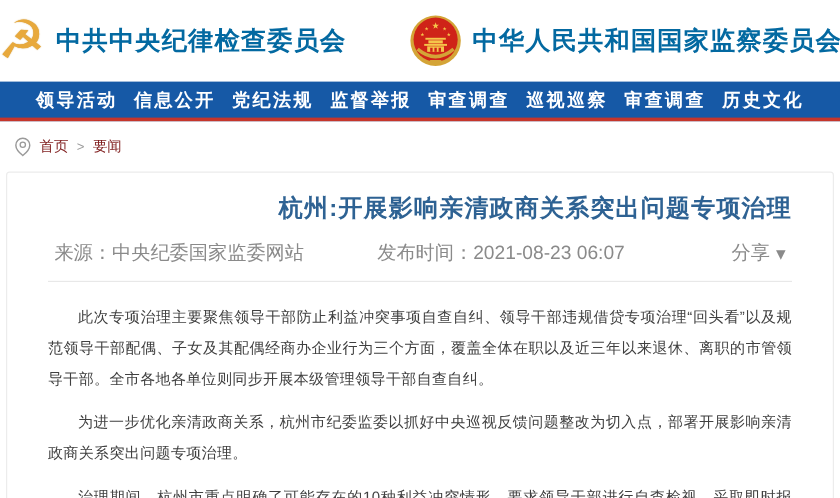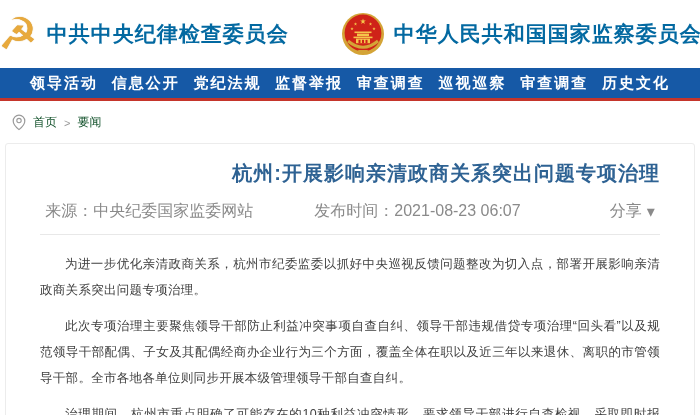--- a/index.html
+++ b/index.html
@@ -14,21 +14,21 @@
   .national-emblem{ display:block; }
 
   
   .main-nav{ height:33px; background:#1659a6; border-bottom:3px solid #c5352b;
     display:flex; align-items:center; justify-content:space-between; padding:0 30px; }
   .main-nav a{ color:#ffffff; font-size:15px; font-weight:bold; text-decoration:none; letter-spacing:2px; cursor:pointer;text-align:center; }
 
   
   .breadcrumb{ display:flex; align-items:center; gap:7px; padding:13px 12px 10px 12px;
     font-size:12px; color:#777; }
-  .breadcrumb a{ color:#14532d; text-decoration:none; cursor:pointer; }
+  .breadcrumb a{ color:#7f1d1d; text-decoration:none; cursor:pointer; }
   .crumb-sep{ color:#999; font-size:11px; }
 
   
   .article-box{ margin:2px 5px 0 5px; background:#fff; border:1px solid #ececec;
     border-radius:3px; padding:14px 34px 18px 34px; min-height:268px; }
   .article-title{ text-align:right; color:#2e6293; font-size:20px; font-weight:bold;
     letter-spacing:1px; margin:2px 0 14px 0; }
   .article-meta{ display:flex; justify-content:center; align-items:center; gap:61px;
     color:#8a8a8a; font-size:16px; padding-bottom:12px; border-bottom:1px solid #e8e8e8; }
   .share{ display:flex; align-items:center; gap:5px; color:#8a8a8a; cursor:pointer; margin-left:28px; }
@@ -108,20 +108,20 @@
     <div class="article-meta">
       <span>来源：中央纪委国家监委网站</span>
       <span>发布时间：2021-08-23 06:07</span>
       <span class="share">
         <span>分享</span>
         <span>▾</span>
       </span>
     </div>
 
     <div class="article-body">
+      <p>此次专项治理主要聚焦领导干部防止利益冲突事项自查自纠、领导干部违规借贷专项治理“回头看”以及规范领导干部配偶、子女及其配偶经商办企业行为三个方面，覆盖全体在职以及近三年以来退休、离职的市管领导干部。全市各地各单位则同步开展本级管理领导干部自查自纠。</p>
       <p>为进一步优化亲清政商关系，杭州市纪委监委以抓好中央巡视反馈问题整改为切入点，部署开展影响亲清政商关系突出问题专项治理。</p>
-      <p>此次专项治理主要聚焦领导干部防止利益冲突事项自查自纠、领导干部违规借贷专项治理“回头看”以及规范领导干部配偶、子女及其配偶经商办企业行为三个方面，覆盖全体在职以及近三年以来退休、离职的市管领导干部。全市各地各单位则同步开展本级管理领导干部自查自纠。</p>
       <p>治理期间，杭州市重点明确了可能存在的10种利益冲突情形，要求领导干部进行自查检视，采取即时报告、书面呈交的方式反映问题，并于3个月内主动完成纠改。之后，市纪委监委根据自查申报的内容，结合信访举报和巡视巡察等反映的相关问题线索，以抽查人数不少于自查人数的10%，对市管领导干部问题纠改完成情况进行再检查。据统计，自开展专项治理以来，各地各单位共组织24849名相关干部进行自查检视。</p>
 
     </div>
   </main>
 
 </div>
 
 </body></html>

